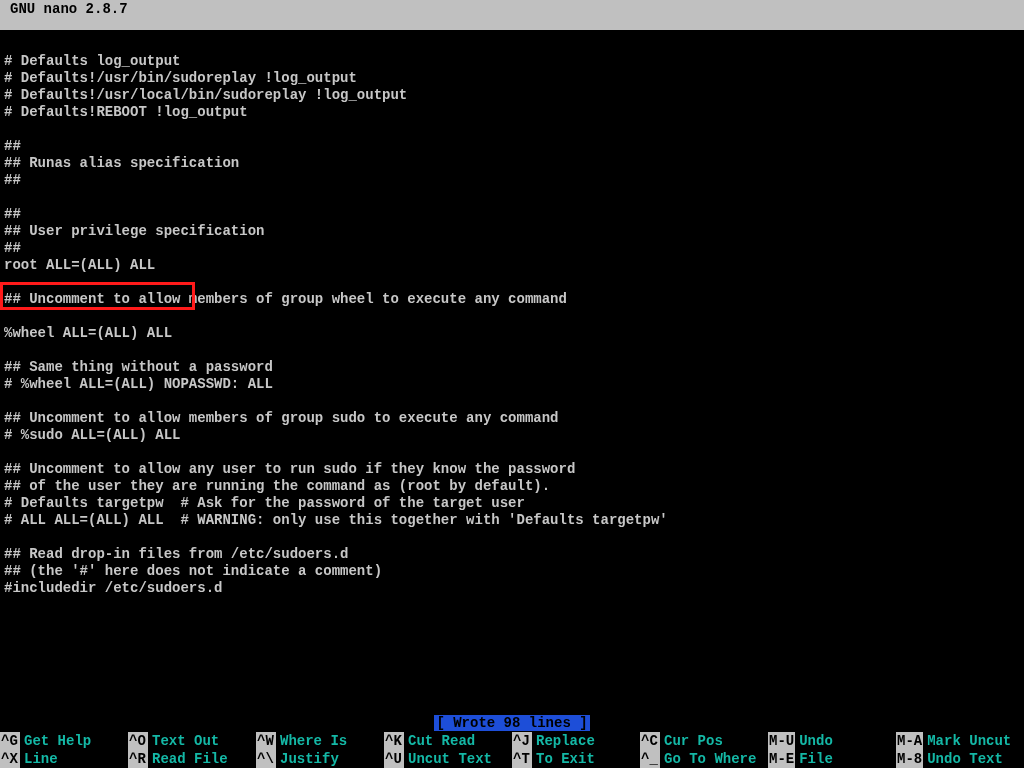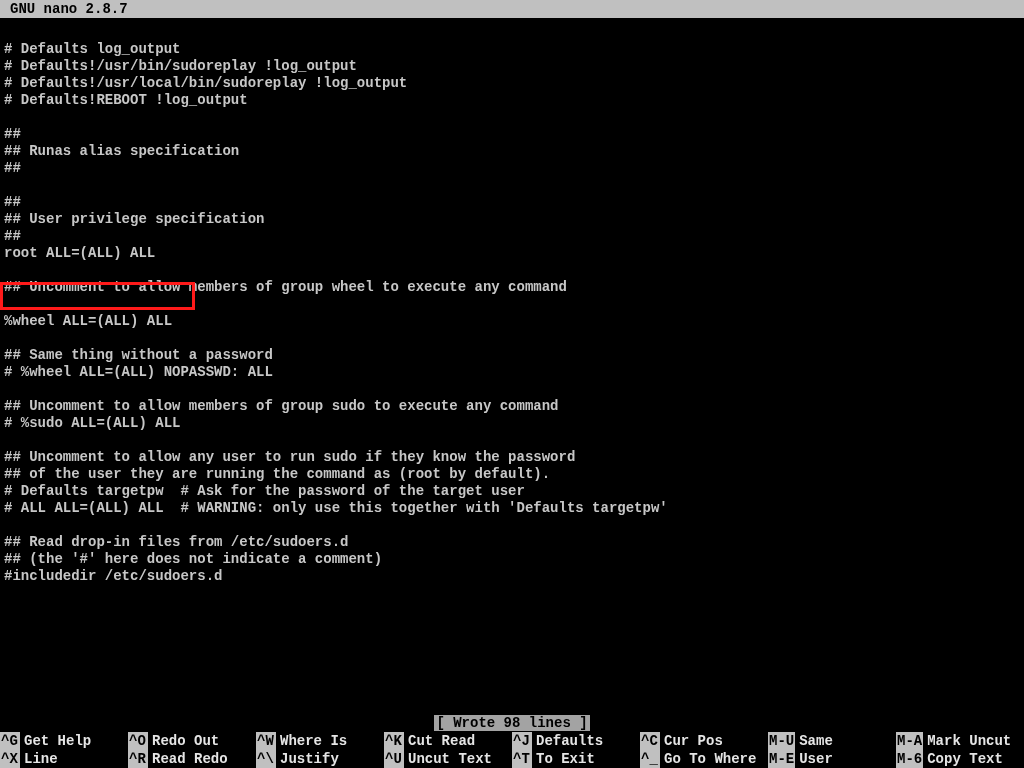--- a/index.html
+++ b/index.html
@@ -9,21 +9,21 @@
     background: #000;
     font-family: "Courier New", monospace;
     font-size: 14px;
     font-weight: bold;
     color: #c7c7c7;
     overflow: hidden;
   }
   .titlebar {
     background: #c0c0c0;
     color: #000;
-    height: 18px;
+    height: 30px;
     line-height: 18px;
     white-space: pre;
     padding-left: 6px;
     position: relative;
   }
   .titlebar .title-left { position: absolute; left: 10px; top: 0; }
   .titlebar .title-center { position: absolute; left: 0; right: 0; text-align: center; }
   .editor {
     padding: 6px 4px 0 4px;
     line-height: 17px;
@@ -41,21 +41,21 @@
   }
   .status-line {
     position: absolute;
     left: 0; right: 0;
     bottom: 36px;
     text-align: center;
     height: 18px;
     line-height: 18px;
   }
   .status-inner {
-    background: #a3a3a3;
+    background: #1d4ed8;
     color: #000;
     padding: 0 2px;
   }
   .shortcut-bar {
     position: absolute;
     left: 0; right: 0;
     bottom: 0;
     height: 36px;
     display: flex;
     flex-direction: column;
@@ -73,21 +73,21 @@
   }
   .shortcut .key {
     background: #c0c0c0;
     color: #000;
     padding: 0 1px;
     min-width: 20px;
     text-align: left;
   }
   .shortcut .label {
     padding-left: 4px;
-    color: #e5e5e5;
+    color: #14b8a6;
   }
 </style>
 </head>
 <body>
 
 <div class="titlebar">
   <span class="title-left">GNU nano 2.8.7</span>
   <span class="title-center">File: /etc/sudoers</span>
 </div>
 
@@ -95,31 +95,31 @@
 
 <div class="highlight-box"></div>
 
 <div class="status-line">
   <span class="status-inner">[ Wrote 98 lines ]</span>
 </div>
 
 <div class="shortcut-bar">
   <div class="shortcut-row" id="shortcut-row-1">
       <div class="shortcut"><span class="key">^G</span><span class="label">Get Help</span></div>
-      <div class="shortcut"><span class="key">^O</span><span class="label">Redo Out</span></div>
+      <div class="shortcut"><span class="key">^O</span><span class="label">Text Out</span></div>
       <div class="shortcut"><span class="key">^W</span><span class="label">Where Is</span></div>
       <div class="shortcut"><span class="key">^K</span><span class="label">Cut Read</span></div>
-      <div class="shortcut"><span class="key">^J</span><span class="label">Defaults</span></div>
+      <div class="shortcut"><span class="key">^J</span><span class="label">Replace</span></div>
       <div class="shortcut"><span class="key">^C</span><span class="label">Cur Pos</span></div>
-      <div class="shortcut"><span class="key">M-U</span><span class="label">Same</span></div>
+      <div class="shortcut"><span class="key">M-U</span><span class="label">Undo</span></div>
       <div class="shortcut"><span class="key">M-A</span><span class="label">Mark Uncut</span></div>
     </div>
   <div class="shortcut-row" id="shortcut-row-2">
       <div class="shortcut"><span class="key">^X</span><span class="label">Line</span></div>
-      <div class="shortcut"><span class="key">^R</span><span class="label">Read Redo</span></div>
+      <div class="shortcut"><span class="key">^R</span><span class="label">Read File</span></div>
       <div class="shortcut"><span class="key">^\</span><span class="label">Justify</span></div>
       <div class="shortcut"><span class="key">^U</span><span class="label">Uncut Text</span></div>
       <div class="shortcut"><span class="key">^T</span><span class="label">To Exit</span></div>
       <div class="shortcut"><span class="key">^_</span><span class="label">Go To Where</span></div>
-      <div class="shortcut"><span class="key">M-E</span><span class="label">User</span></div>
-      <div class="shortcut"><span class="key">M-6</span><span class="label">Copy Text</span></div>
+      <div class="shortcut"><span class="key">M-E</span><span class="label">File</span></div>
+      <div class="shortcut"><span class="key">M-8</span><span class="label">Undo Text</span></div>
     </div>
 </div>
 
 </body></html>

